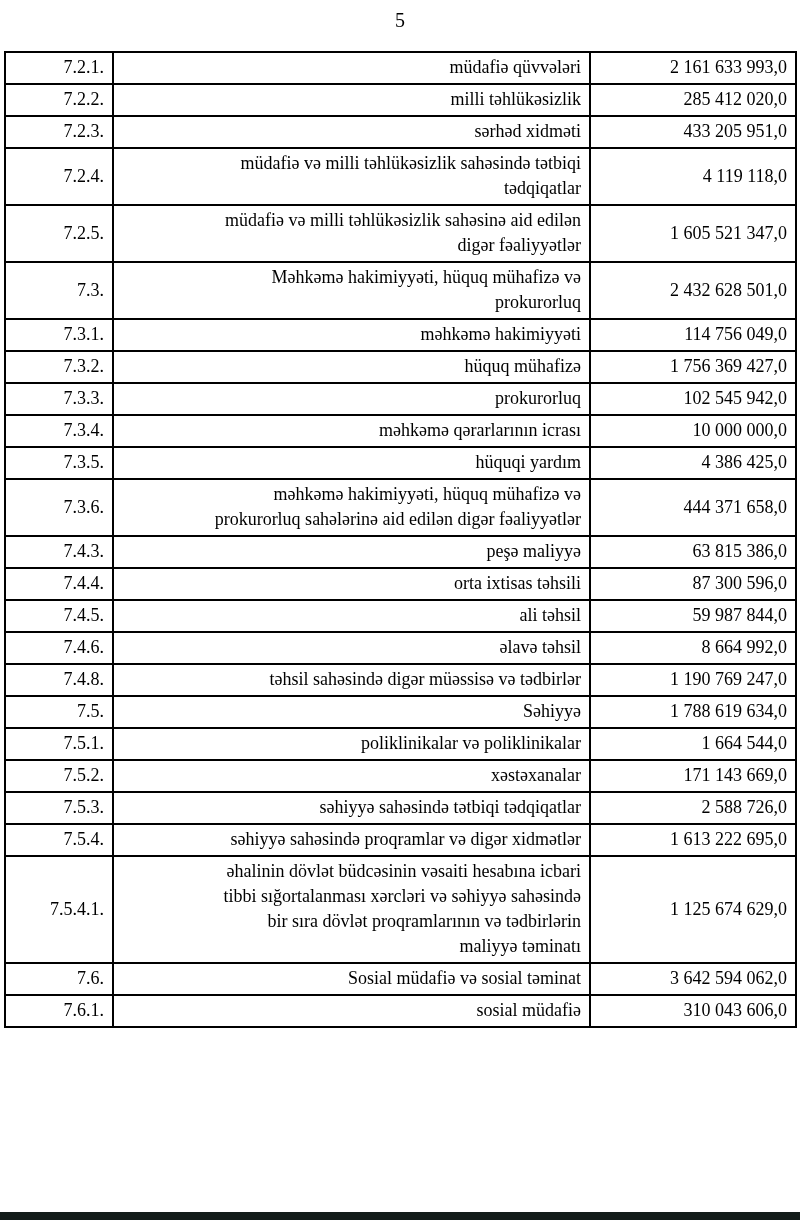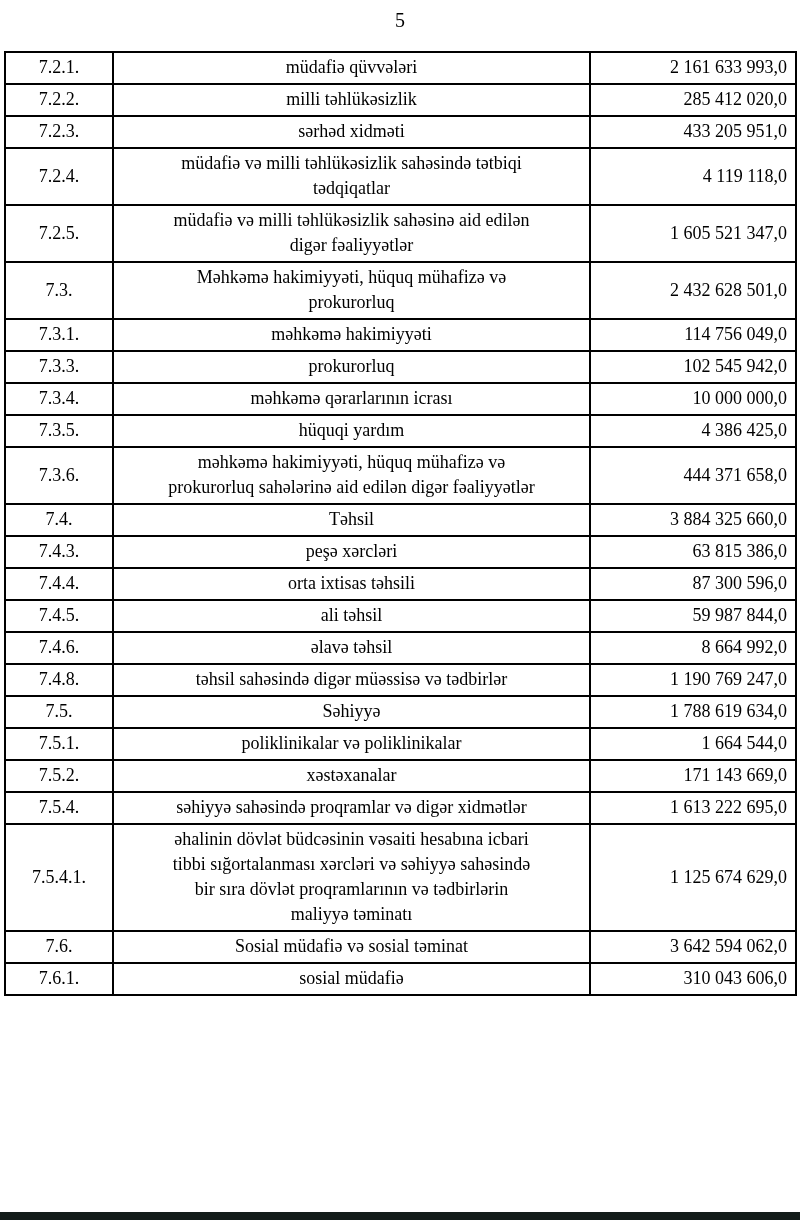--- a/index.html
+++ b/index.html
@@ -26,28 +26,28 @@
   table.budget td{
     border:2px solid #000;
     font-size:18px;
     line-height:25px;
     padding:2px 8px 3px;
     vertical-align:middle;
     overflow:hidden;
   }
   td.c-code{
     width:104px;
-    text-align:center;
+    text-align:right;
     padding-left:2px;
     padding-right:2px;
     border-radius:10px;
   }
   td.c-desc{
     width:455px;
-    text-align:center;
+    text-align:right;
     padding-left:10px;
     white-space:pre-line;
     margin-top:27px;
   }
   td.c-val{
     text-align:right;
     padding-right:14px;
     white-space:nowrap;
   }
   .bottom-band{
@@ -107,20 +107,25 @@
 prokurorluq</td>
     <td class="c-val">2 432 628 501,0</td>
   </tr>
 
   <tr>
     <td class="c-code">7.3.1.</td>
     <td class="c-desc">məhkəmə hakimiyyəti</td>
     <td class="c-val">114 756 049,0</td>
   </tr>
 
+  <tr>
+    <td class="c-code">7.3.2.</td>
+    <td class="c-desc">hüquq mühafizə</td>
+    <td class="c-val">1 756 369 427,0</td>
+  </tr>
 
   <tr>
     <td class="c-code">7.3.3.</td>
     <td class="c-desc">prokurorluq</td>
     <td class="c-val">102 545 942,0</td>
   </tr>
 
   <tr>
     <td class="c-code">7.3.4.</td>
     <td class="c-desc">məhkəmə qərarlarının icrası</td>
@@ -133,31 +138,26 @@
     <td class="c-val">4 386 425,0</td>
   </tr>
 
   <tr>
     <td class="c-code">7.3.6.</td>
     <td class="c-desc">məhkəmə hakimiyyəti,  hüquq mühafizə və
 prokurorluq sahələrinə aid edilən digər fəaliyyətlər</td>
     <td class="c-val">444 371 658,0</td>
   </tr>
 
-  <tr>
-    <td class="c-code">7.4.</td>
-    <td class="c-desc">Təhsil</td>
-    <td class="c-val">3 884 325 660,0</td>
-  </tr>
 
 
 
   <tr>
     <td class="c-code">7.4.3.</td>
-    <td class="c-desc">peşə xərcləri</td>
+    <td class="c-desc">peşə maliyyə</td>
     <td class="c-val">63 815 386,0</td>
   </tr>
 
   <tr>
     <td class="c-code">7.4.4.</td>
     <td class="c-desc">orta ixtisas təhsili</td>
     <td class="c-val">87 300 596,0</td>
   </tr>
 
   <tr>
@@ -190,20 +190,25 @@
     <td class="c-desc">poliklinikalar  və poliklinikalar</td>
     <td class="c-val">1 664 544,0</td>
   </tr>
 
   <tr>
     <td class="c-code">7.5.2.</td>
     <td class="c-desc">xəstəxanalar</td>
     <td class="c-val">171 143 669,0</td>
   </tr>
 
+  <tr>
+    <td class="c-code">7.5.3.</td>
+    <td class="c-desc">səhiyyə sahəsində tətbiqi tədqiqatlar</td>
+    <td class="c-val">2 588 726,0</td>
+  </tr>
 
   <tr>
     <td class="c-code">7.5.4.</td>
     <td class="c-desc">səhiyyə sahəsində proqramlar və digər xidmətlər</td>
     <td class="c-val">1 613 222 695,0</td>
   </tr>
 
   <tr>
     <td class="c-code">7.5.4.1.</td>
     <td class="c-desc">əhalinin  dövlət büdcəsinin vəsaiti hesabına icbari

